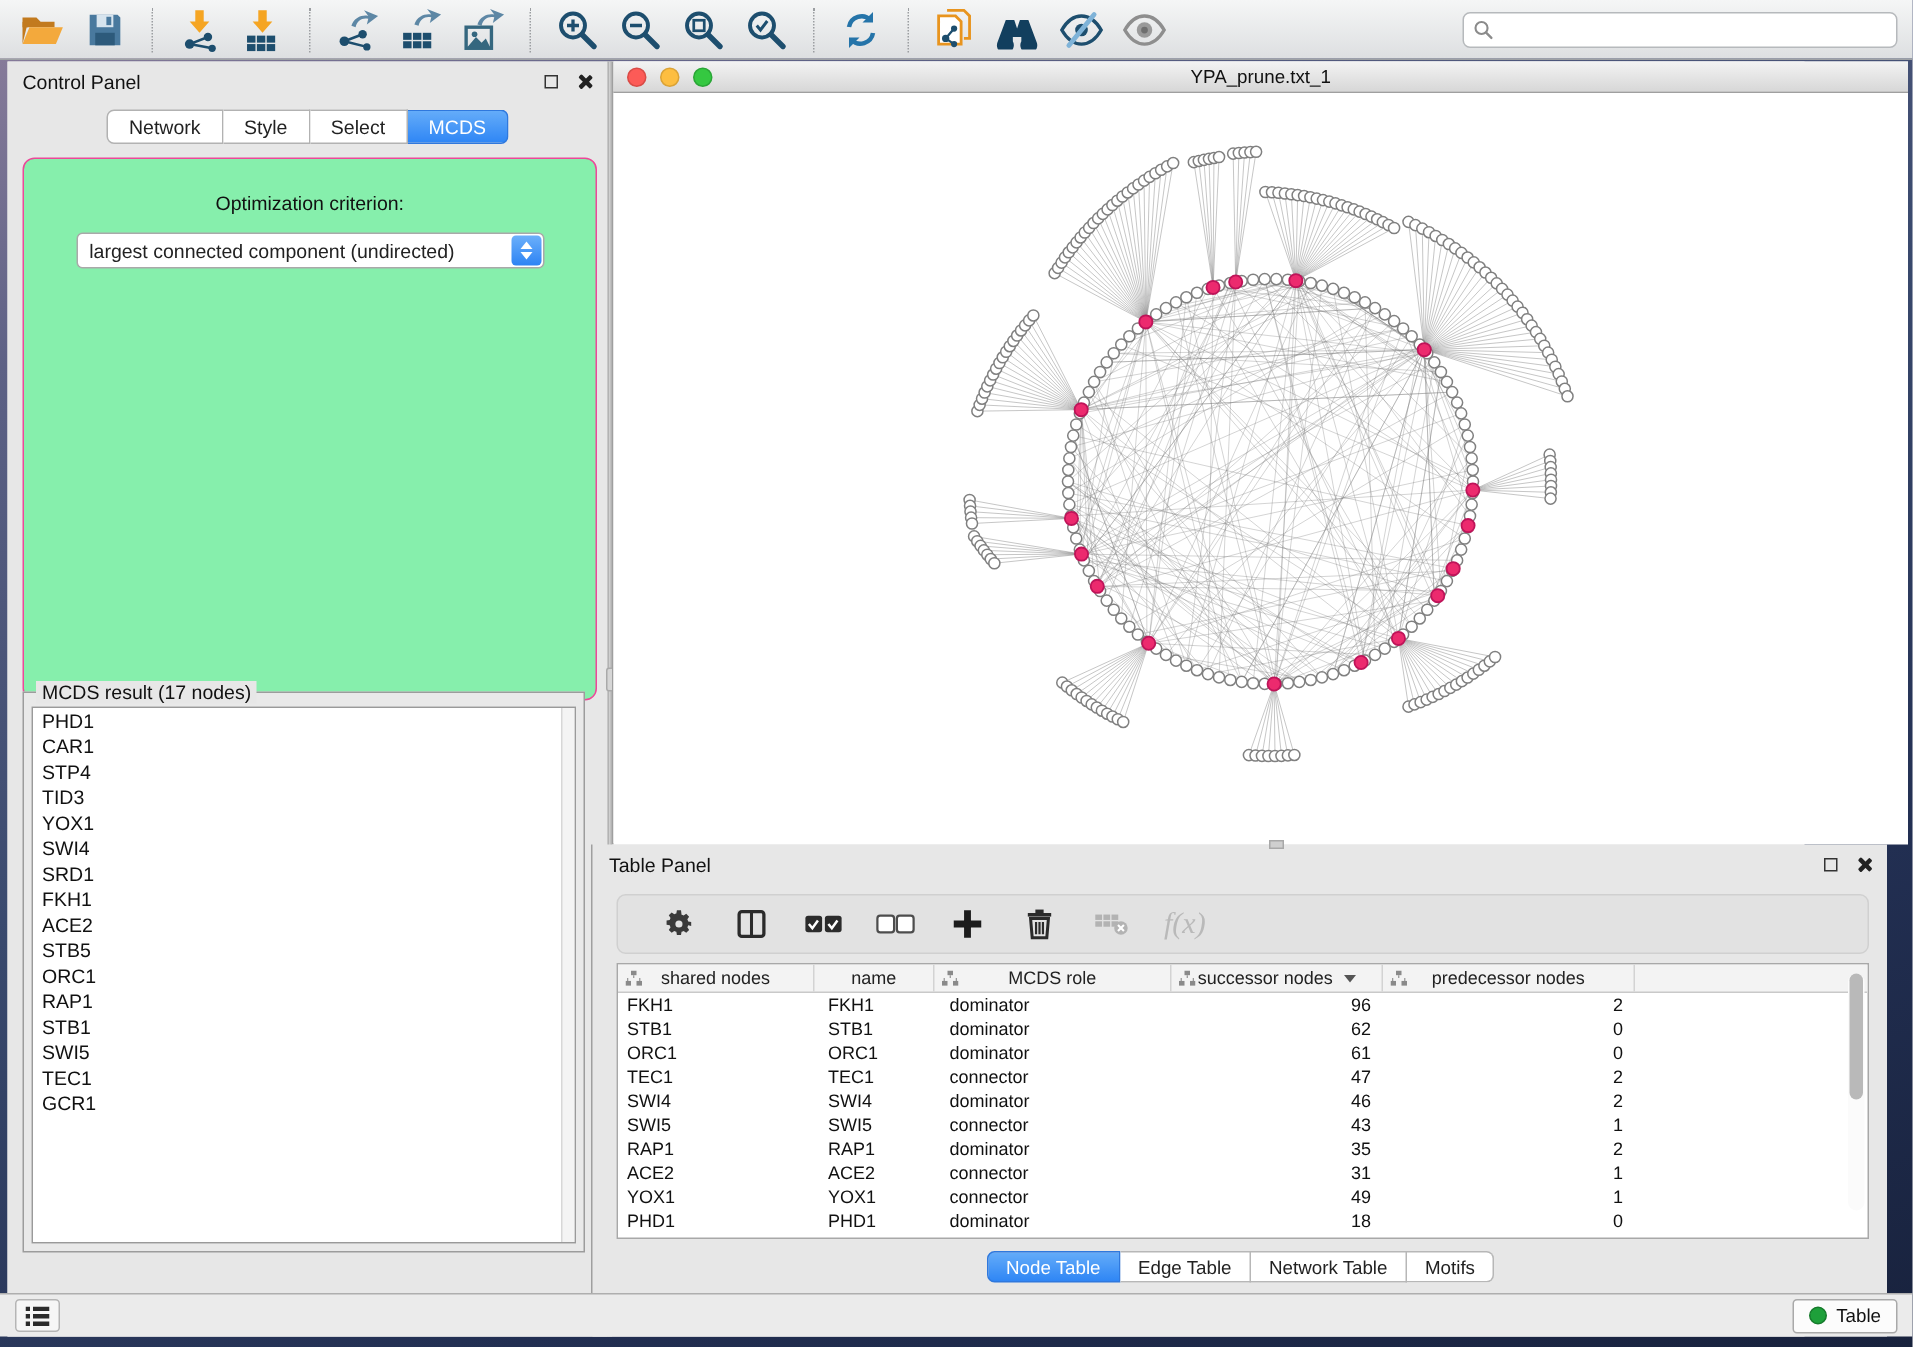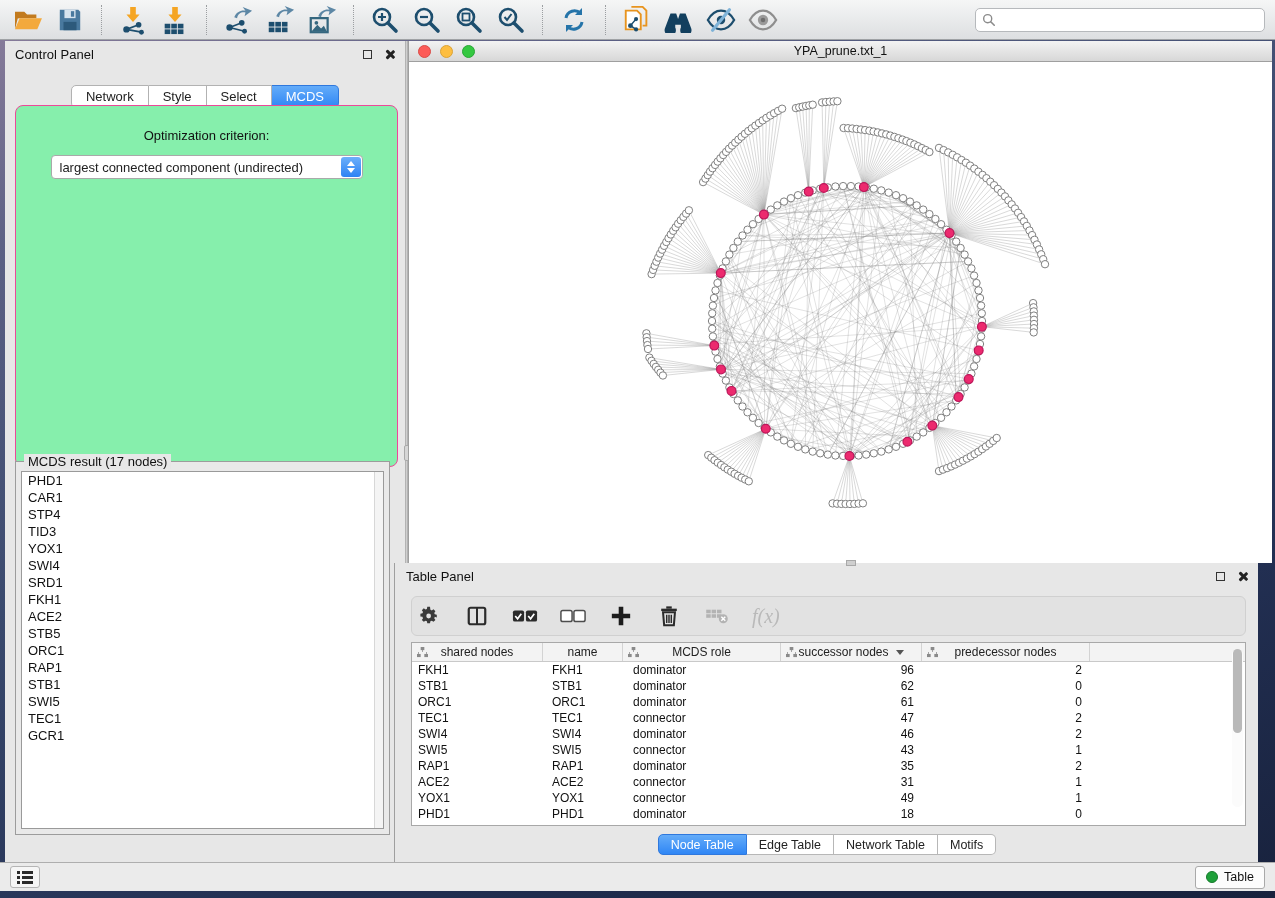--- a/index.html
+++ b/index.html
@@ -31,21 +31,21 @@
 
   
   .control-panel { position:absolute; left:0; top:0; width:400px; height:850px; background:#e7e7e7; }
   .panel-titlebar { height:26px; display:flex; align-items:center; padding:0 10px; font-size:13px; color:#111; }
   .panel-ctrls { margin-left:auto; display:flex; gap:12px; align-items:center; }
   .float-icon { width:9px; height:9px; border:1.5px solid #333; display:inline-block; }
   .close-icon { position:relative; width:11px; height:11px; display:inline-block; }
   .close-icon::before,.close-icon::after { content:""; position:absolute; left:5px; top:0; width:2.5px; height:11px; background:#222; border-radius:1px; }
   .close-icon::before { transform:rotate(45deg); } .close-icon::after { transform:rotate(-45deg); }
 
-  .cp-tabs { display:flex; justify-content:center; margin-top:18px; }
+  .cp-tabs { display:flex; justify-content:center; margin-top:6px; }
   .seg-tab {
     height:23px; padding:0 14px; background:#fff; border:1px solid #b2b2b2; border-left:none;
     display:flex; align-items:center; font-size:13px; color:#222; cursor:default;
   }
   .seg-tab:first-child { border-left:1px solid #b2b2b2; border-radius:5px 0 0 5px; }
   .seg-tab:last-child { border-radius:0 5px 5px 0; }
   .seg-tab.active { background:linear-gradient(#64acf9,#2f86f5); border-color:#2f78dd; color:#fff; }
 
   .cp-group {
     position:absolute; left:10px; top:52px; width:383px; height:362px;
@@ -94,21 +94,21 @@
   .traffic { display:flex; gap:9px; margin-left:9px; }
   .light { width:13px; height:13px; border-radius:50%; }
   .net-title { position:absolute; left:0; right:0; text-align:center; font-size:12.5px; color:#111; }
   .net-canvas { position:relative; width:100%; height:500px; background:#fff; }
   .hsplit-grip { position:absolute; left:437px; bottom:-3px; width:10px; height:6px; background:#cfcfcf; border:1px solid #a8a8a8; z-index:5; }
 
   
   .table-panel { position:absolute; left:389px; top:522px; width:864px; height:328px; background:#e7e7e7; border-left:1px solid #9f9f9f; padding-left:1px; }
   .tp-toolbar {
     margin:7px 12px 0 15px; height:40px; background:#e2e2e2; border:1px solid #d0d0d0; border-radius:6px;
-    display:flex; align-items:center; padding:0 4px; gap:22px;
+    display:flex; align-items:center; padding:0 28px; gap:22px;
   }
   .tp-icon { display:flex; align-items:center; justify-content:center; width:26px; height:26px; cursor:default; }
   .fx-label { font-family:"Liberation Serif","DejaVu Serif",serif; font-style:italic; font-size:20px; color:#b9b9b9; }
 
   .node-table {
     margin:6px 12px 0 15px; height:184px; background:#fff; border:1px solid #a8a8a8; position:relative; overflow:hidden;
   }
   .nt-header { display:grid; grid-template-columns:131px 80px 158px 141px 168px 1fr; height:19px; background:#f3f3f3; border-bottom:1px solid #c9c9c9; }
   .nt-hcell { position:relative; display:flex; align-items:center; justify-content:center; font-size:12px; color:#222; border-right:1px solid #d3d3d3; gap:5px; }
   .nt-hcell:last-child,.nt-hcell.empty { border-right:none; }

